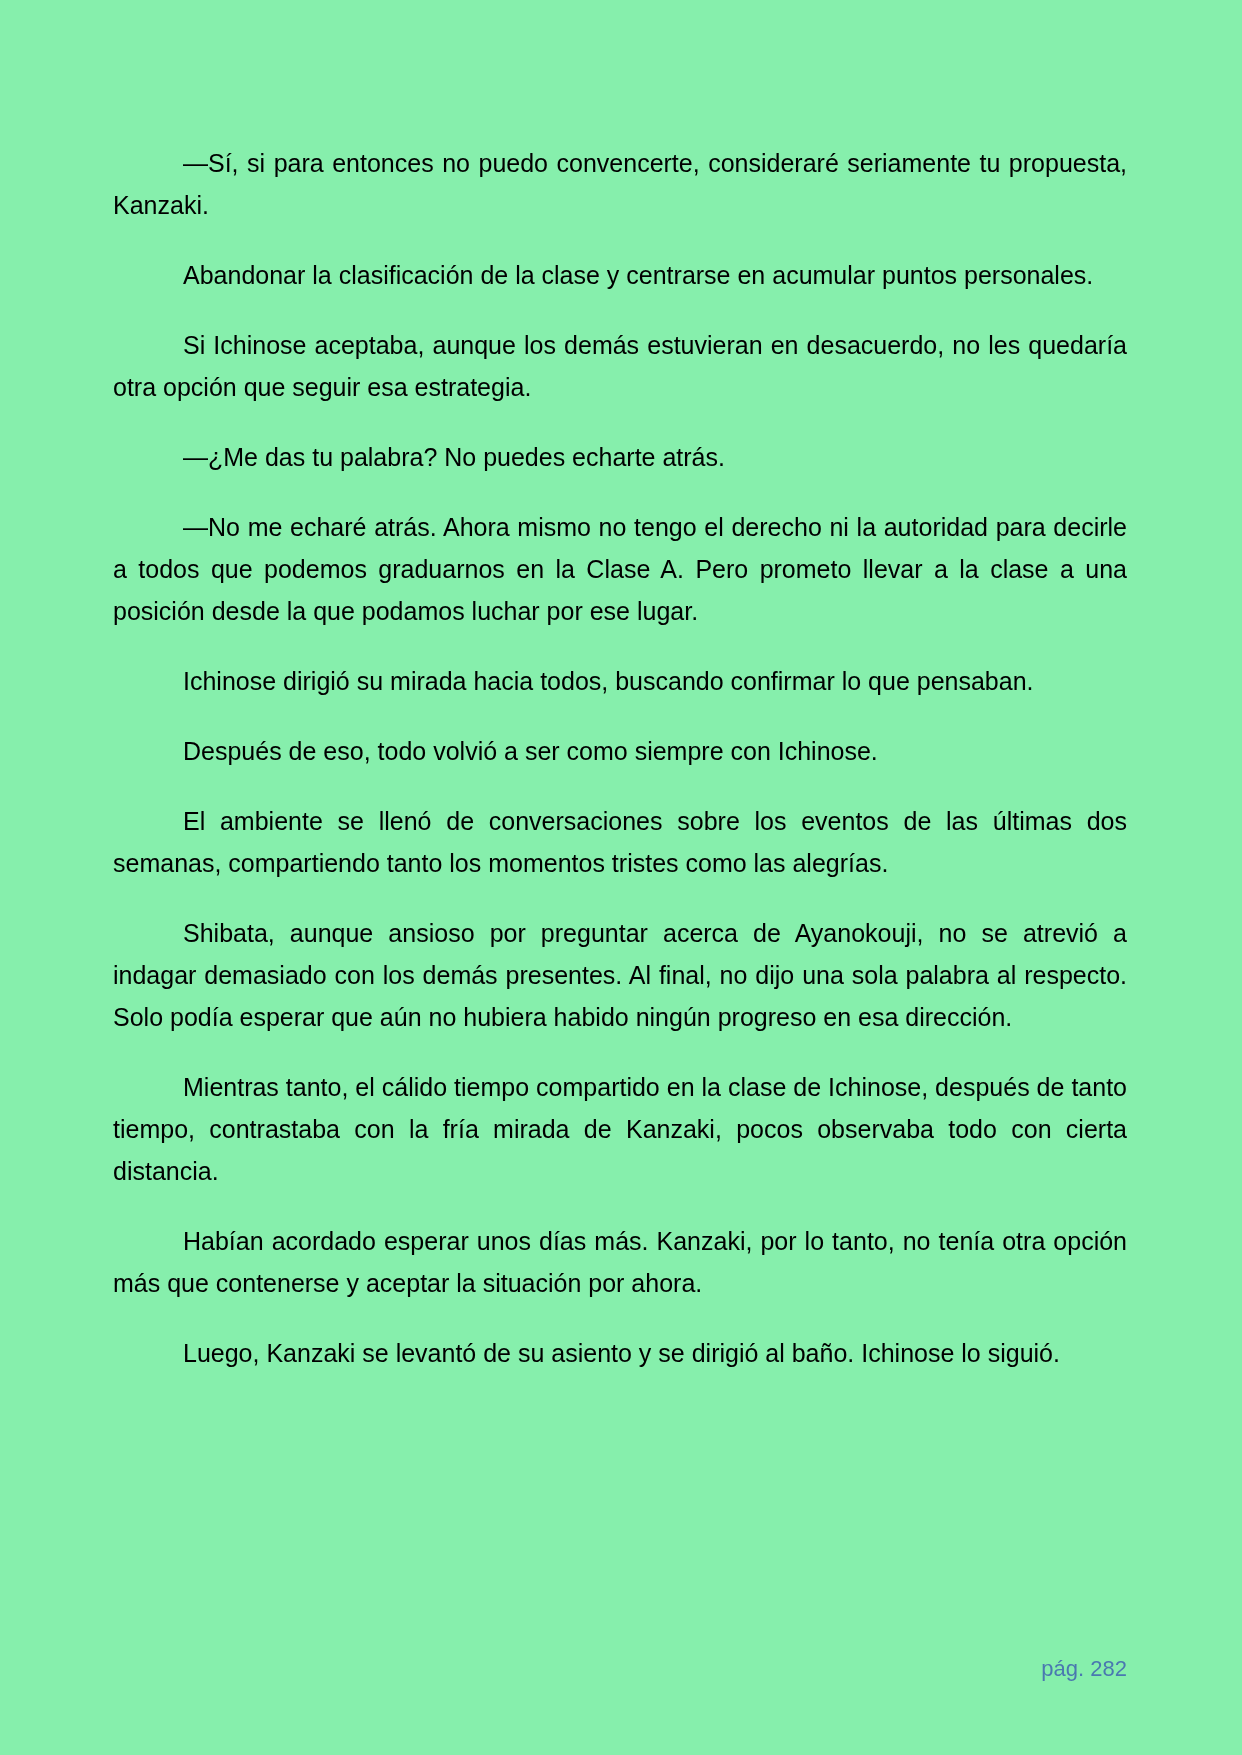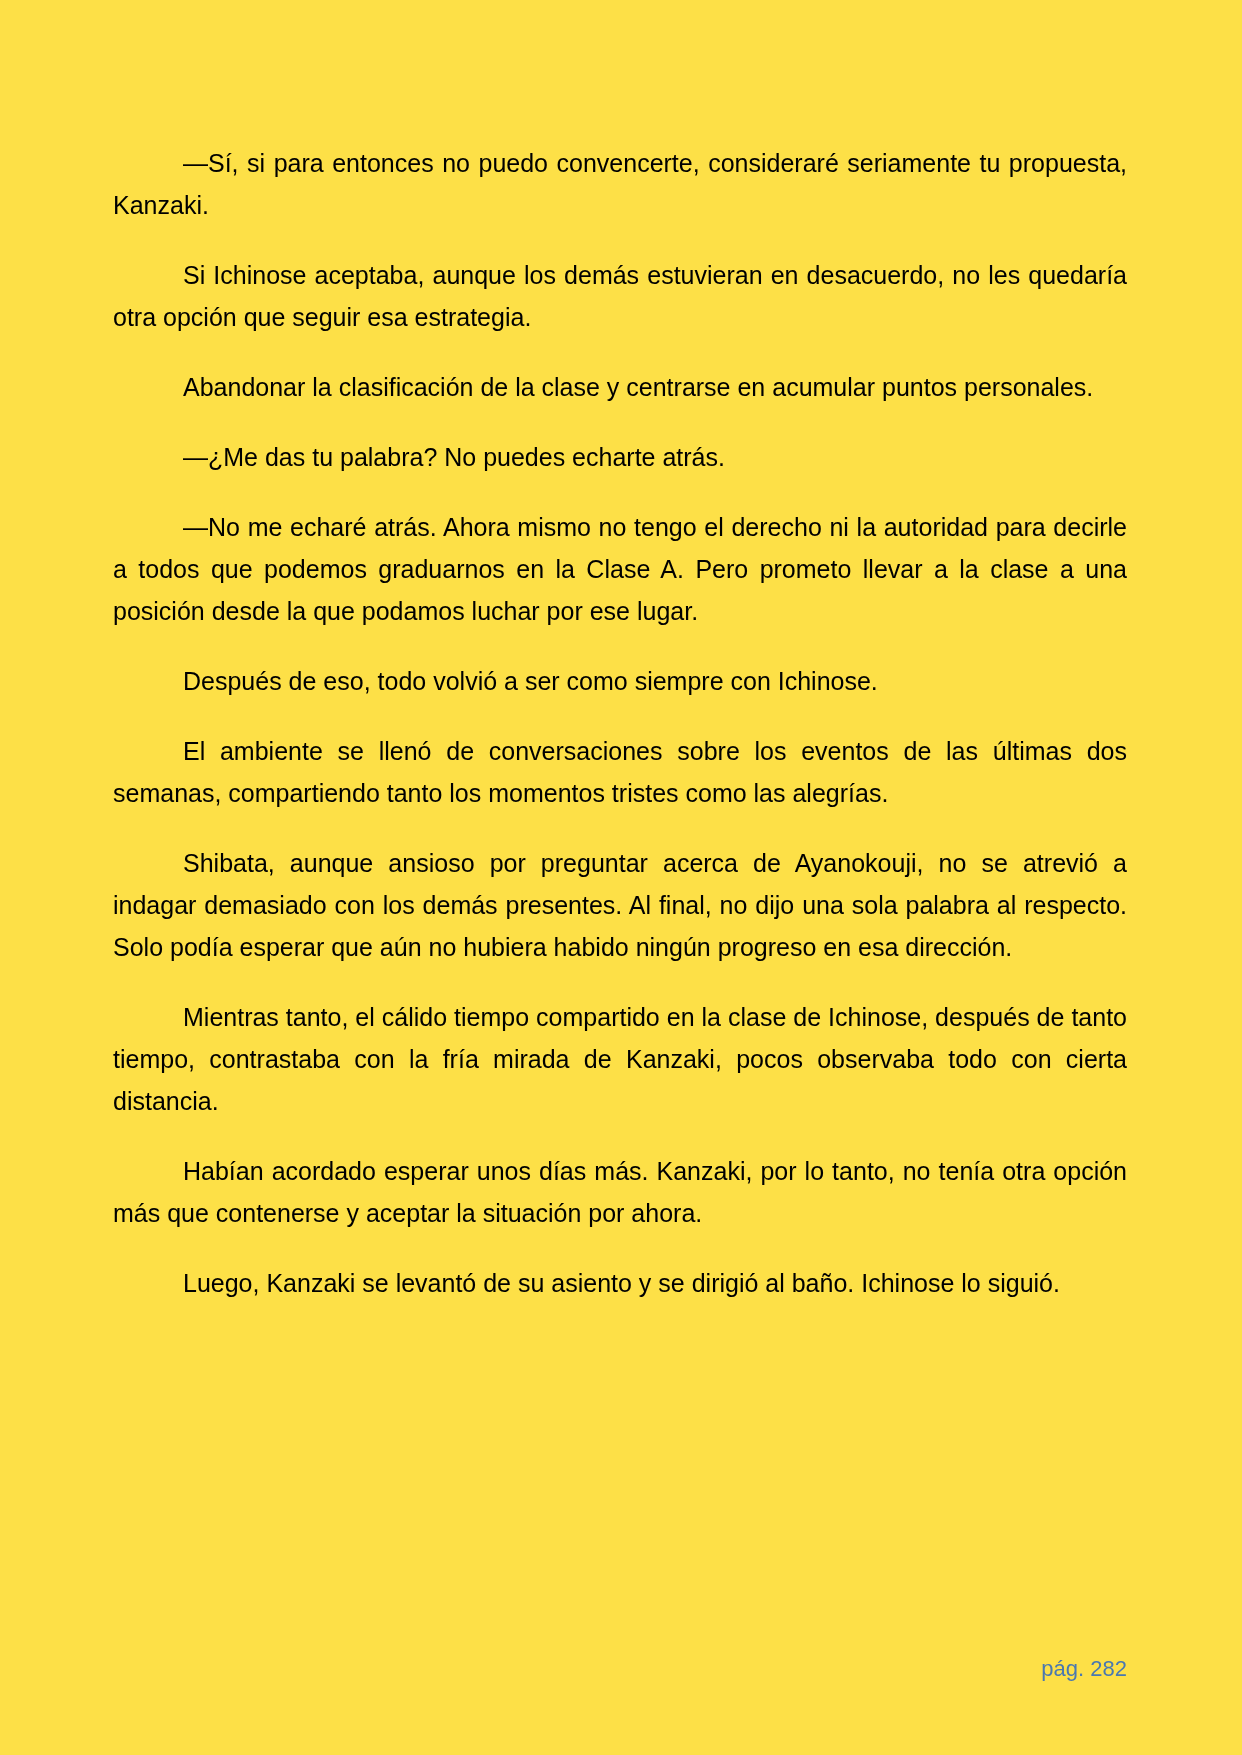--- a/index.html
+++ b/index.html
@@ -4,21 +4,21 @@
 <style>
   html, body {
     margin: 0;
     padding: 0;
     background: #ffffff;
   }
   .page {
     position: relative;
     width: 1242px;
     height: 1755px;
-    background: #fde047;
+    background: #86efac;
     font-family: "Liberation Sans", sans-serif;
     color: #000000;
     overflow: hidden;
   }
   .content {
     position: absolute;
     left: 113px;
     top: 142px;
     width: 1014px;
   }
@@ -39,24 +39,25 @@
     line-height: 26px;
     color: #4a78b0;
   }
 </style>
 </head>
 <body>
 
 <div class="page">
   <main class="content">
     <p class="para">—Sí, si para entonces no puedo convencerte, consideraré seriamente tu propuesta, Kanzaki.</p>
+    <p class="para">Abandonar la clasificación de la clase y centrarse en acumular puntos personales.</p>
     <p class="para">Si Ichinose aceptaba, aunque los demás estuvieran en desacuerdo, no les quedaría otra opción que seguir esa estrategia.</p>
-    <p class="para">Abandonar la clasificación de la clase y centrarse en acumular puntos personales.</p>
     <p class="para">—¿Me das tu palabra? No puedes echarte atrás.</p>
     <p class="para">—No me echaré atrás. Ahora mismo no tengo el derecho ni la autoridad para decirle a todos que podemos graduarnos en la Clase A. Pero prometo llevar a la clase a una posición desde la que podamos luchar por ese lugar.</p>
+    <p class="para">Ichinose dirigió su mirada hacia todos, buscando confirmar lo que pensaban.</p>
     <p class="para">Después de eso, todo volvió a ser como siempre con Ichinose.</p>
     <p class="para">El ambiente se llenó de conversaciones sobre los eventos de las últimas dos semanas, compartiendo tanto los momentos tristes como las alegrías.</p>
     <p class="para">Shibata, aunque ansioso por preguntar acerca de Ayanokouji, no se atrevió a indagar demasiado con los demás presentes. Al final, no dijo una sola palabra al respecto. Solo podía esperar que aún no hubiera habido ningún progreso en esa dirección.</p>
     <p class="para">Mientras tanto, el cálido tiempo compartido en la clase de Ichinose, después de tanto tiempo, contrastaba con la fría mirada de Kanzaki, pocos observaba todo con cierta distancia.</p>
     <p class="para">Habían acordado esperar unos días más. Kanzaki, por lo tanto, no tenía otra opción más que contenerse y aceptar la situación por ahora.</p>
     <p class="para">Luego, Kanzaki se levantó de su asiento y se dirigió al baño. Ichinose lo siguió.</p>
   </main>
   <div class="footer">
     <span>pág. 282</span>
   </div>

